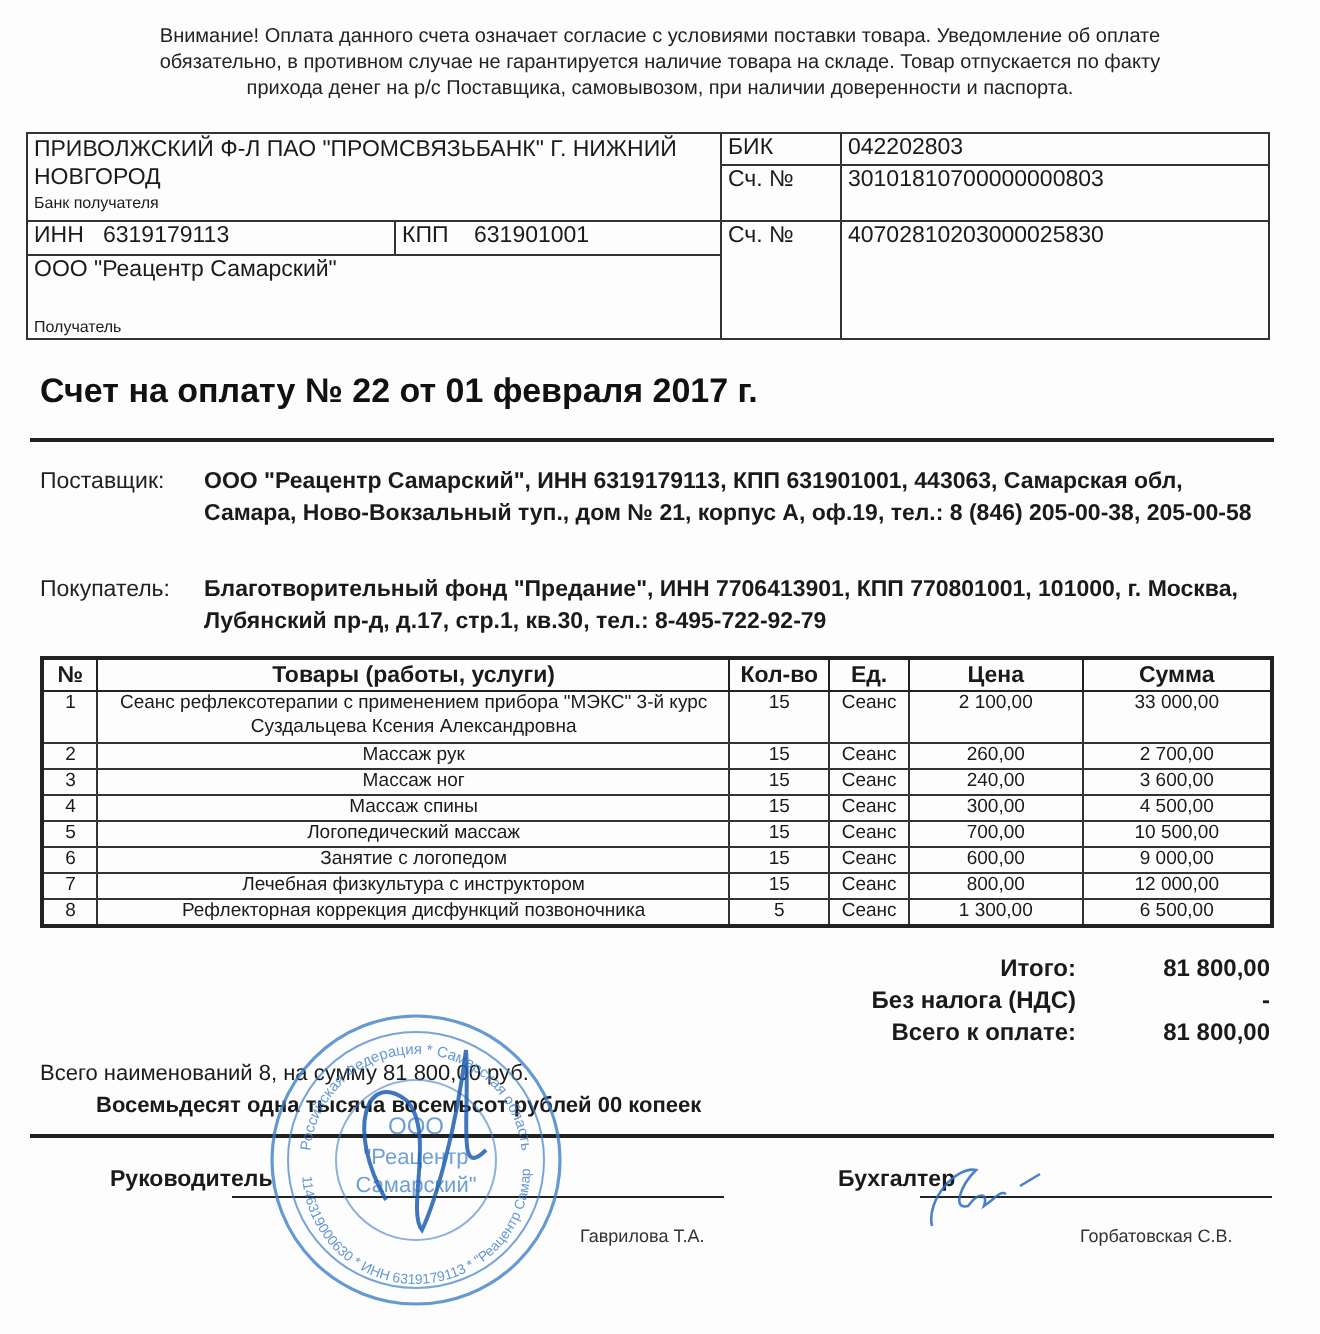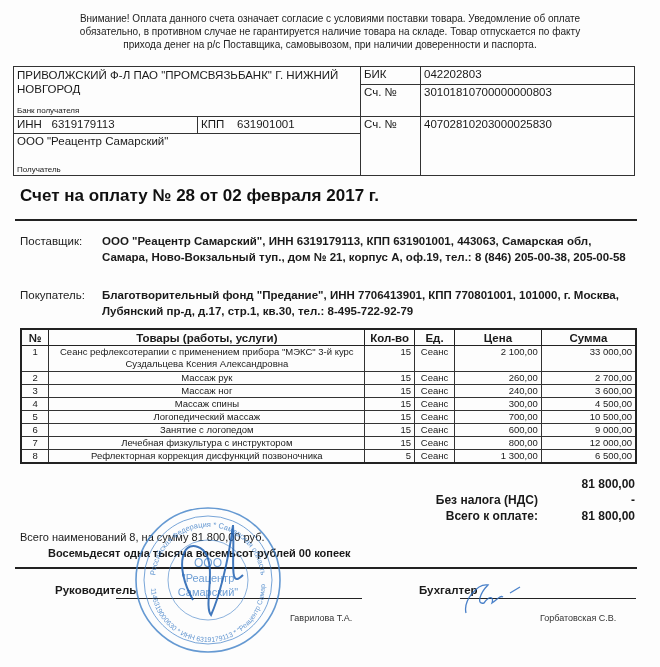--- a/index.html
+++ b/index.html
@@ -13,21 +13,21 @@
   .bank .small { font-size:8px; }
   .title { position:absolute; left:20px; top:186px; font-size:17px; font-weight:bold; color:#111; }
   .rule { position:absolute; left:15px; width:622px; height:2px; background:#222; }
   .party { position:absolute; left:20px; width:620px; font-size:11.5px; line-height:16px; display:flex; }
   .party .lbl { width:82px; flex:none; color:#222; }
   .party .val { font-weight:bold; width:530px; }
   .items { position:absolute; left:20px; top:328px; width:617px; font-size:9.5px; border:2px solid #222; }
   .items th { border:1px solid #222; font-size:11.5px; font-weight:bold; padding:0 2px; height:15px; }
   .items td { border:1px solid #333; padding:0 3px; vertical-align:top; line-height:12px;text-align:center; }
   .items td.c { text-align:center; }
-  .items td.r { text-align:right; }
+  .items td.r { text-align:center; }
   .totals { position:absolute; left:360px; top:476px; width:275px; font-size:12px; font-weight:bold; }
   .totals .row { display:flex; justify-content:flex-end; height:16px; line-height:16px; }
   .totals .k { width:175px; text-align:right; padding-right:12px; }
   .totals .v { width:85px; text-align:right; }
   .summary1 { position:absolute; left:20px; top:531px; font-size:11px; }
   .summary2 { position:absolute; left:20px; top:547px; font-size:11px; font-weight:bold;padding-left:28px; }
   .sig { position:absolute; top:584px; font-size:11.5px; font-weight:bold;padding-left:35px; }
   .sigline { position:absolute; top:598px; height:1px; background:#222; }
   .signame { position:absolute; top:589px; font-size:9px; color:#333;margin-top:24px; }
   .stamp { position:absolute; left:133px; top:505px; width:150px; height:150px; pointer-events:none; }
@@ -42,21 +42,21 @@
   <colgroup>
       <col style="width:184px">
       <col style="width:163px">
       <col style="width:60px">
       <col>
     </colgroup>
   <tbody>
       <tr style="height:16px">
     <td colspan="2" rowspan="2">
       <div style="line-height:14px;">ПРИВОЛЖСКИЙ Ф-Л ПАО "ПРОМСВЯЗЬБАНК" Г. НИЖНИЙ НОВГОРОД</div>
-      <div class="small" style="margin-top:10px;">Банк получателя</div>
+      <div class="small" style="margin-top:1px;">Банк получателя</div>
     </td>
     <td>БИК</td>
     <td>042202803</td>
   </tr>
   <tr style="height:28px">
     <td>Сч. №</td>
     <td>30101810700000000803</td>
   </tr>
   <tr style="height:17px">
     <td><span>ИНН</span>&nbsp;&nbsp;&nbsp;<span>6319179113</span></td>
@@ -66,21 +66,21 @@
   </tr>
   <tr style="height:42px">
     <td colspan="2" style="position:relative;">
       <div>ООО "Реацентр Самарский"</div>
       <div class="small" style="position:absolute; bottom:1px; left:3px;">Получатель</div>
     </td>
   </tr>
 </tbody>
   </table>
 
-<div class="title">Счет на оплату № 28 от 02 февраля 2017 г.</div>
+<div class="title">Счет на оплату № 22 от 01 февраля 2017 г.</div>
 <div class="rule" style="top:219px;"></div>
 
 <div class="party" style="top:233px;">
   <div class="lbl">Поставщик:</div>
   <div class="val">ООО "Реацентр Самарский", ИНН 6319179113, КПП 631901001, 443063, Самарская обл, Самара, Ново-Вокзальный туп., дом № 21, корпус А, оф.19, тел.: 8 (846) 205-00-38, 205-00-58</div>
 </div>
 <div class="party" style="top:287px;">
   <div class="lbl">Покупатель:</div>
   <div class="val">Благотворительный фонд "Предание", ИНН 7706413901, КПП 770801001, 101000, г. Москва, Лубянский пр-д, д.17, стр.1, кв.30, тел.: 8-495-722-92-79</div>
 </div>
@@ -167,20 +167,21 @@
         <td class="r">5</td>
         <td>Сеанс</td>
         <td class="r">1 300,00</td>
         <td class="r">6 500,00</td>
       </tr>
     </tbody>
 </table>
 
 <div class="totals">
   <div class="row">
+    <span class="k">Итого:</span>
     <span class="v">81 800,00</span>
   </div>
   <div class="row">
     <span class="k">Без налога (НДС)</span>
     <span class="v">-</span>
   </div>
   <div class="row">
     <span class="k">Всего к оплате:</span>
     <span class="v">81 800,00</span>
   </div>

